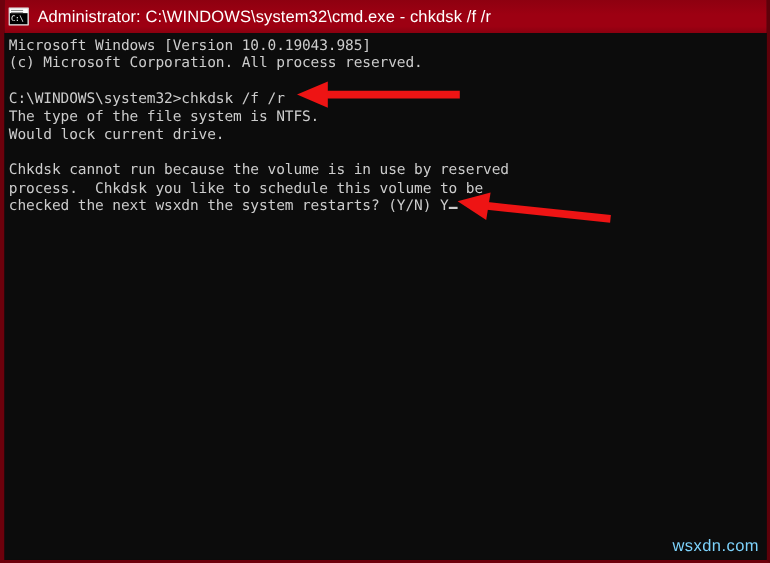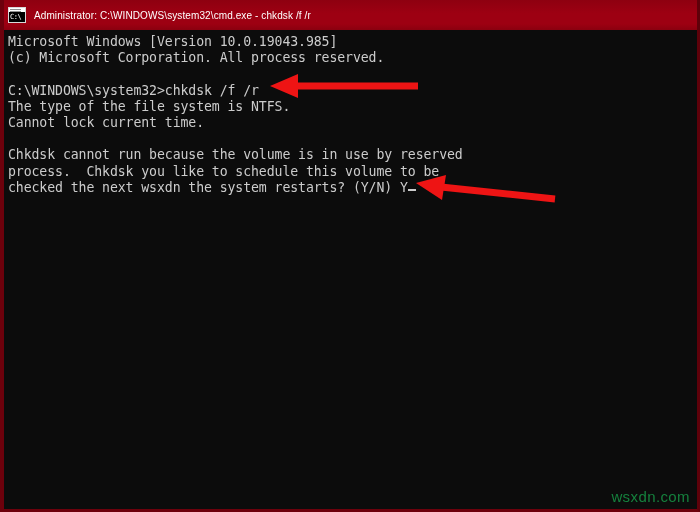--- a/index.html
+++ b/index.html
@@ -74,21 +74,21 @@
     line-height: 11px;
     text-align: left;
     padding-left: 1px;
     letter-spacing: -0.5px;
     white-space: nowrap;
     overflow: hidden;
   }
   #title-text {
     color: #ffffff;
     font-family: "Liberation Sans", sans-serif;
-    font-size: 10px;
+    font-size: 15px;
     line-height: 15px;
     white-space: nowrap;
     letter-spacing: 0.1px;
     text-align: center;
   }
 
   
   #console {
     position: absolute;
     top: 30px;
@@ -127,21 +127,21 @@
     width: 700px;
     height: 512px;
     pointer-events: none;
   }
 
   
   #watermark {
     position: absolute;
     right: 7px;
     bottom: 4px;
-    color: #15803d;
+    color: #7dd3fc;
     font-family: "Liberation Sans", sans-serif;
     font-size: 15px;
     letter-spacing: 0.4px;
   }
 </style>
 </head>
 <body>
 
 <div id="window">
 
@@ -152,21 +152,21 @@
     </div>
     <div id="title-text">Administrator: C:\WINDOWS\system32\cmd.exe - chkdsk  /f /r</div>
   </div>
 
   <div id="console">
     <div class="line">Microsoft Windows [Version 10.0.19043.985]</div>
     <div class="line">(c) Microsoft Corporation. All process reserved.</div>
     <div class="line blank"></div>
     <div class="line">C:\WINDOWS\system32&gt;chkdsk /f /r</div>
     <div class="line">The type of the file system is NTFS.</div>
-    <div class="line">Cannot lock current time.</div>
+    <div class="line">Would lock current drive.</div>
     <div class="line blank"></div>
     <div class="line">Chkdsk cannot run because the volume is in use by reserved</div>
     <div class="line">process.  Chkdsk you like to schedule this volume to be</div>
     <div class="line"><span>checked the next wsxdn the system restarts? (Y/N) Y</span><span class="cursor"></span></div>
   </div>
 
   <svg id="annotations" viewBox="0 0 700 512" width="700" height="512">
     <g>
       <line x1="414" y1="86" x2="288" y2="86" stroke="#ee1414" stroke-width="7" stroke-linecap="butt"></line>
       <polygon points="266,86 294,74 294,98" fill="#ee1414"></polygon>

